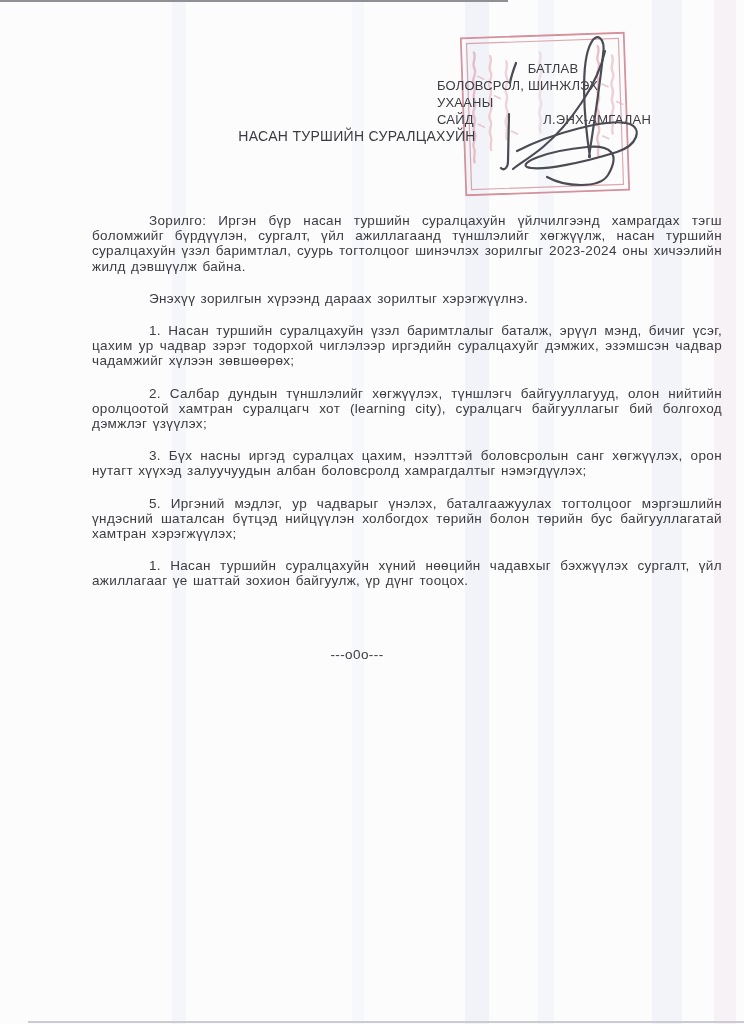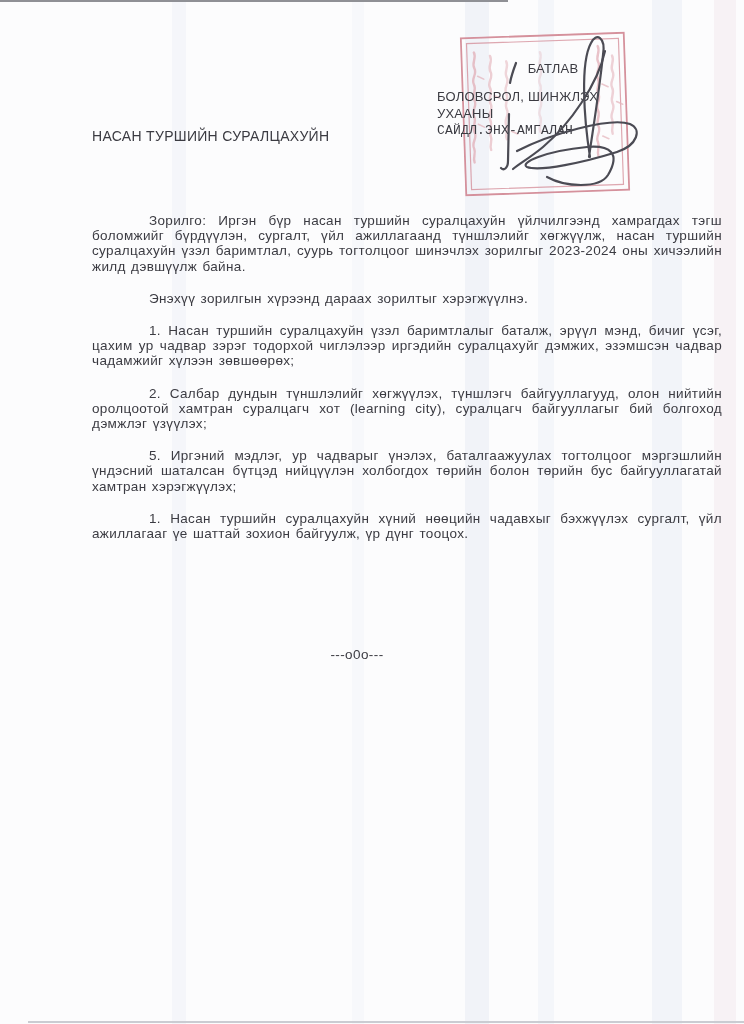--- a/index.html
+++ b/index.html
@@ -39,26 +39,26 @@
   .signature{
     position:absolute;left:493px;top:27px;width:152px;height:170px;
     z-index:4;
   }
 
   .approval{
     position:absolute;left:437px;top:60px;width:214px;
     font-size:13px;letter-spacing:.2px;line-height:17px;
     z-index:2;
   }
-  .approval .batlav{text-align:center;padding-left:18px;margin-bottom:11px;}
-  .approval .row{display:flex;font-family:Liberation Mono, monospace;}
+  .approval .batlav{text-align:center;padding-left:18px;}
+  .approval .row{display:flex;justify-content:space-between;}
 
   .doc-title{
     position:absolute;left:92px;top:127px;width:530px;
-    font-size:14px;letter-spacing:.3px;line-height:18px;
+    text-align:center;font-size:14px;letter-spacing:.3px;line-height:18px;
     z-index:2;
   }
 
   .body-text{
     position:absolute;left:92px;top:196px;width:630px;
     font-size:13.5px;line-height:15.2px;
     letter-spacing:.35px;word-spacing:1.2px;
     text-align:justify;
     z-index:2;
   }
@@ -127,19 +127,20 @@
 
   <div class="doc-title">
     <div>НАСАН ТУРШИЙН СУРАЛЦАХУЙН</div>
   </div>
 
   <div class="body-text">
     <p>Зорилго: Иргэн бүр насан туршийн суралцахуйн үйлчилгээнд хамрагдах тэгш боломжийг бүрдүүлэн, сургалт, үйл ажиллагаанд түншлэлийг хөгжүүлж, насан туршийн суралцахуйн үзэл баримтлал, суурь тогтолцоог шинэчлэх зорилгыг 2023-2024 оны хичээлийн жилд дэвшүүлж байна.</p>
     <p>Энэхүү зорилгын хүрээнд дараах зорилтыг хэрэгжүүлнэ.</p>
     <p>1. Насан туршийн суралцахуйн үзэл баримтлалыг баталж, эрүүл мэнд, бичиг үсэг, цахим ур чадвар зэрэг тодорхой чиглэлээр иргэдийн суралцахуйг дэмжих, эзэмшсэн чадвар чадамжийг хүлээн зөвшөөрөх;</p>
     <p>2. Салбар дундын түншлэлийг хөгжүүлэх, түншлэгч байгууллагууд, олон нийтийн оролцоотой хамтран суралцагч хот (learning city), суралцагч байгууллагыг бий болгоход дэмжлэг үзүүлэх;</p>
+    <p>3. Бүх насны иргэд суралцах цахим, нээлттэй боловсролын санг хөгжүүлэх, орон нутагт хүүхэд залуучуудын албан боловсролд хамрагдалтыг нэмэгдүүлэх;</p>
     <p>5. Иргэний мэдлэг, ур чадварыг үнэлэх, баталгаажуулах тогтолцоог мэргэшлийн үндэсний шаталсан бүтцэд нийцүүлэн холбогдох төрийн болон төрийн бус байгууллагатай хамтран хэрэгжүүлэх;</p>
     <p>1. Насан туршийн суралцахуйн хүний нөөцийн чадавхыг бэхжүүлэх сургалт, үйл ажиллагааг үе шаттай зохион байгуулж, үр дүнг тооцох.</p>
   </div>
 
   <div class="end-mark">---о0о---</div>
 
 </div>
 
 </body></html>

